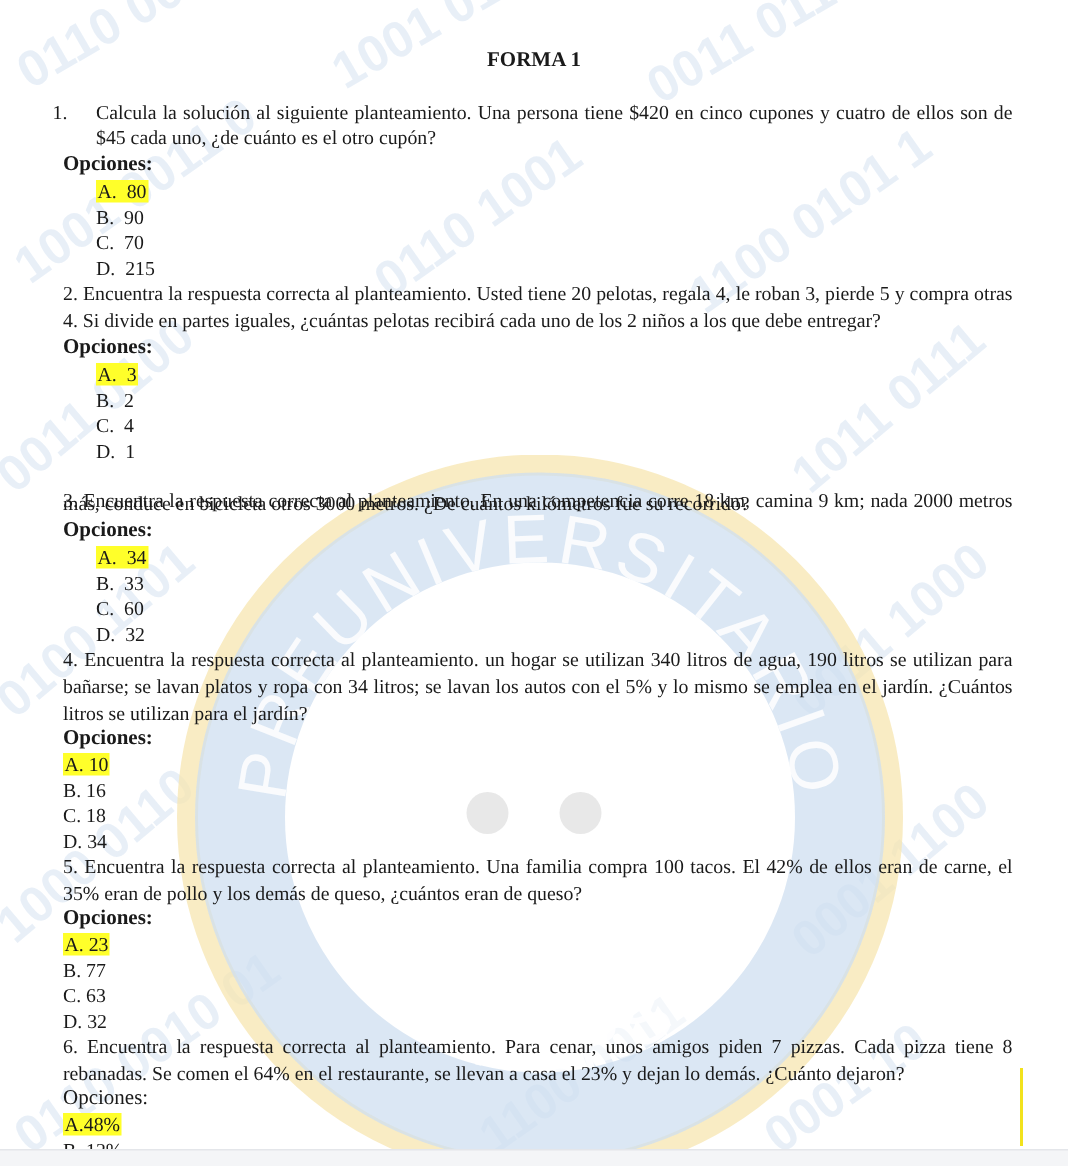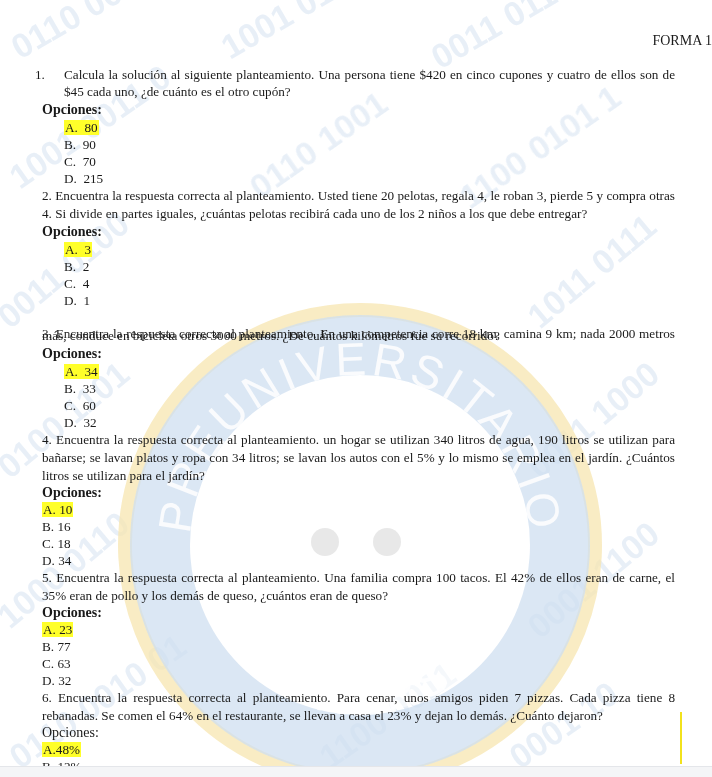--- a/index.html
+++ b/index.html
@@ -4,21 +4,21 @@
   <style>
     html, body { margin: 0; padding: 0; }
     body {
       width: 712px; height: 777px; overflow: hidden; position: relative;
       background: #ffffff;
       font-family: "Liberation Serif", serif;
       color: #1a1a1a;
     }
     .page { position: absolute; left: 0; top: 0; width: 712px; height: 777px; overflow: hidden; }
     .watermark { position: absolute; left: 0; top: 0; width: 712px; height: 777px; pointer-events: none; }
-    .title { position: absolute; left: 0; width: 712px; text-align: right; font-weight: normal; font-size: 14px; }
+    .title { position: absolute; left: 0; width: 712px; text-align: center; font-weight: bold; font-size: 14px; }
     .qline { position: absolute; font-size: 13.2px; white-space: nowrap; line-height: 16px; }
     .justify { text-align: justify; text-align-last: justify; white-space: normal; }
     .opc-label { position: absolute; font-size: 14px; line-height: 16px; }
     .opc-label.bold { font-weight: bold; }
     .opt { position: absolute; font-size: 13.2px; line-height: 15px; white-space: nowrap; }
     .hl { background: #ffff2a; padding: 0 1px; }
     .yline { position: absolute; left: 680px; top: 712px; width: 2px; height: 52px; background: #f2e21c; }
     .bottombar { position: absolute; left: 0; top: 766px; width: 712px; height: 11px; background: #f4f5f7; border-top: 1px solid #e4e6ea; }
   </style>
 </head>

